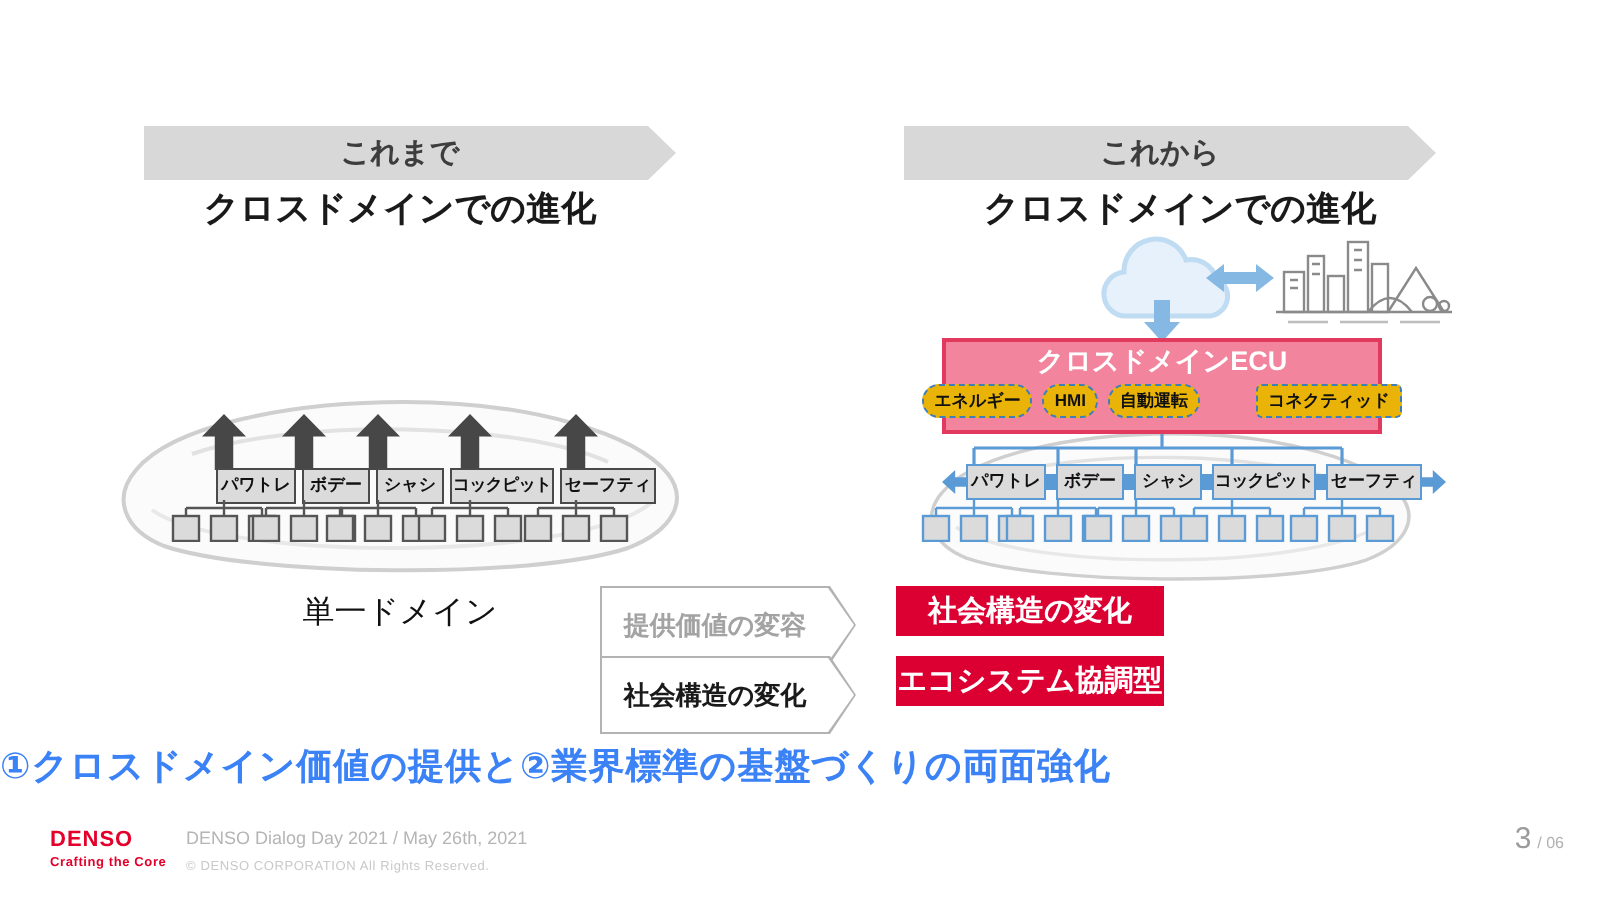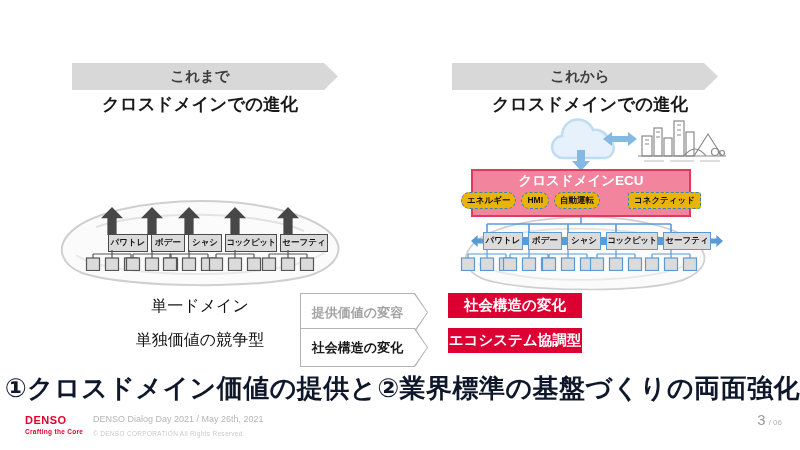--- a/index.html
+++ b/index.html
@@ -47,21 +47,21 @@
   .flow-box .bg{position:absolute;inset:0;background:#b3b3b3;
         clip-path:polygon(0 0,calc(100% - 13px) 0,100% 50%,calc(100% - 13px) 100%,0 100%);}
   .flow-box .fg{position:absolute;inset:1px;background:#fff;
         clip-path:polygon(0 0,calc(100% - 13px) 0,100% 50%,calc(100% - 13px) 100%,0 100%);}
   .flow-box .txt{position:absolute;inset:0 13px 0 0;display:flex;align-items:center;justify-content:center;
         font-weight:bold;font-size:13px;}
   .txt.muted{color:#a3a3a3;} .txt.dark{color:#1a1a1a;}
   .result-box{left:448px;width:134px;height:25px;background:#dc0032;color:#fff;display:flex;
         align-items:center;justify-content:center;font-size:14.5px;font-weight:bold;}
   
-  .statement{left:0;right:0;top:371px;text-align:right;font-size:26px;font-weight:bold;color:#0f172a;letter-spacing:.5px;}
+  .statement{left:0;right:0;top:371px;text-align:left;font-size:18px;font-weight:bold;color:#3b82f6;letter-spacing:.5px;}
   
   .logo{left:25px;top:412px;color:#e4002b;}
   .logo-name{font-weight:bold;font-size:11px;line-height:16px;letter-spacing:.5px;}
   .logo-tag{font-size:6.5px;font-weight:bold;line-height:8px;letter-spacing:.3px;}
   .meta{left:93px;top:414px;color:#b5b5b5;font-size:9px;line-height:11px;}
   .copyright{font-size:6.5px;color:#c9c9c9;margin-top:3px;letter-spacing:.3px;}
   .pageno{right:18px;top:411px;display:flex;align-items:baseline;gap:3px;color:#9b9b9b;}
   .pnum{font-size:15px;} .ptotal{font-size:8px;color:#b0b0b0;}
 </style>
 </head>
@@ -216,21 +216,20 @@
     <rect x="40.5" y="8" width="13" height="12.5" fill="#dbdbdb" stroke="#5b9bd5" stroke-width="1.2"></rect>
   </svg>
   <svg class="abs subgrp" style="left:643px;top:250px;" width="56" height="21" viewBox="0 0 56 21">
     <path d="M28 0 V4 M9 4 H47 M9 4 V8 M28 4 V8 M47 4 V8" stroke="#5b9bd5" stroke-width="1.2" fill="none"></path>
     <rect x="2.5" y="8" width="13" height="12.5" fill="#dbdbdb" stroke="#5b9bd5" stroke-width="1.2"></rect>
     <rect x="21.5" y="8" width="13" height="12.5" fill="#dbdbdb" stroke="#5b9bd5" stroke-width="1.2"></rect>
     <rect x="40.5" y="8" width="13" height="12.5" fill="#dbdbdb" stroke="#5b9bd5" stroke-width="1.2"></rect>
   </svg>
 
   <div class="abs side-label" style="top:296px;">単一ドメイン</div>
-  <div class="abs side-label" style="top:330px;">単独価値の競争型</div>
 
   <div class="abs flow-box" style="top:293px;">
     <div class="bg"></div>
     <div class="fg"></div>
     <div class="txt muted">提供価値の変容</div>
   </div>
   <div class="abs flow-box" style="top:328px;">
     <div class="bg"></div>
     <div class="fg"></div>
     <div class="txt dark">社会構造の変化</div>

